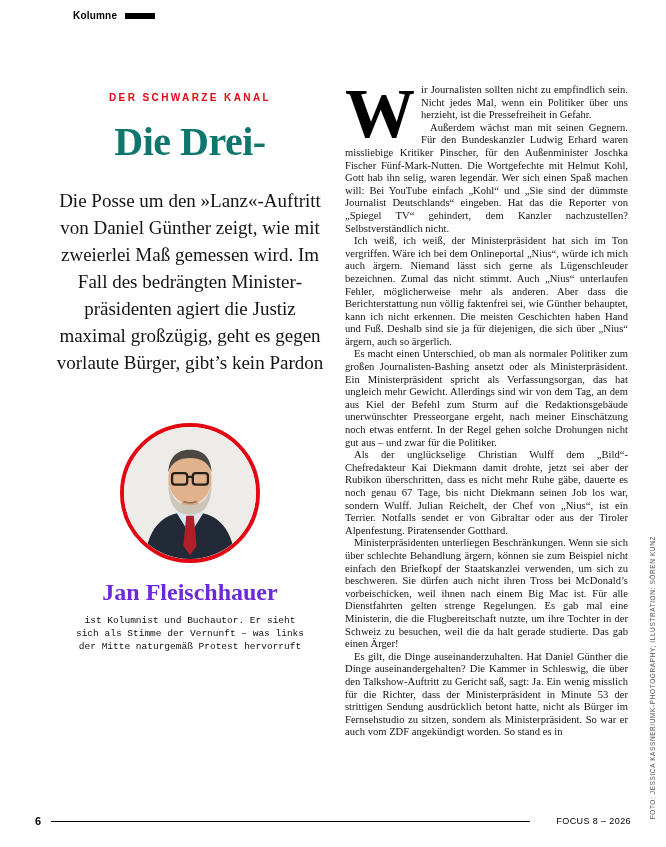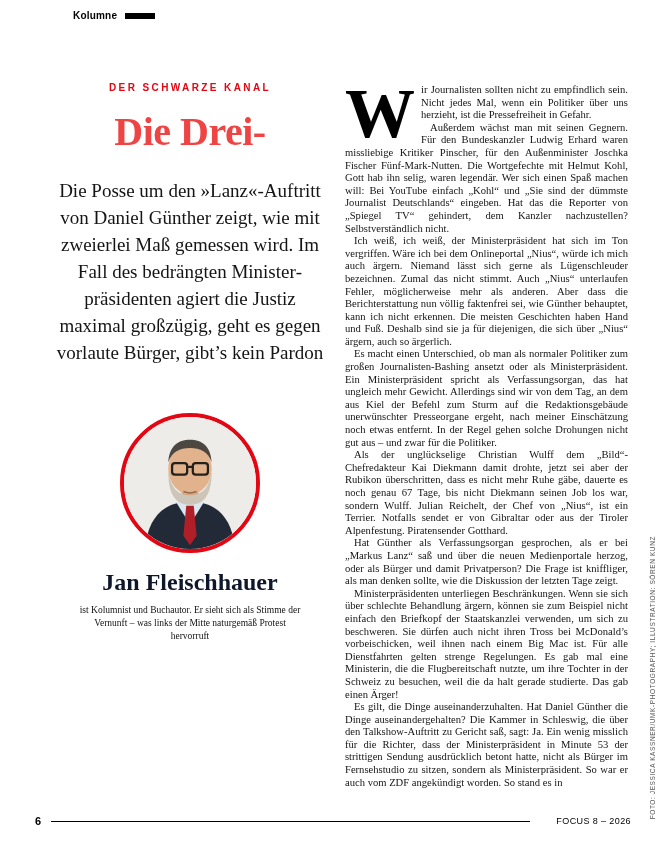--- a/index.html
+++ b/index.html
@@ -12,47 +12,47 @@
   .page-header {
     position:absolute; top:10px; left:35px; right:35px;
     font-family:"Liberation Sans", sans-serif;
     display:flex; align-items:center; gap:8px;padding-left:38px;
   }
   .section-label { font-size:10px; font-weight:bold; letter-spacing:0.2px; color:#000; }
   .section-bar { display:inline-block; width:30px; height:6px; background:#000; }
 
   
   .lead-col {
-    position:absolute; left:56px; top:82px; width:268px; text-align:center;
+    position:absolute; left:56px; top:92px; width:268px; text-align:center;
   }
   .kicker {
     color:#e30613; font-family:"Liberation Sans", sans-serif;
     font-size:10px; font-weight:bold; letter-spacing:2.4px;
   }
   .headline {
     margin:16px 0 24px; font-family:"Liberation Serif", serif;
-    font-weight:bold; font-size:40px; line-height:1.13; color:#ef4444;
+    font-weight:bold; font-size:40px; line-height:1.13; color:#0f766e;
     letter-spacing:-0.5px;
   }
   .deck {
     margin:0; font-size:19px; line-height:1.42; color:#141414;
   }
   .portrait-wrap {
     margin:46px auto 0; width:140px; height:140px;
     border-radius:50%; border:4px solid #e30613;
     box-sizing:border-box; overflow:hidden; background:#edece8;
   }
   .portrait-wrap svg { display:block; width:100%; height:100%; }
   .author-name {
-    margin-top:16px; font-size:24px; font-weight:bold; color:#0f172a;
+    margin-top:16px; font-size:24px; font-weight:bold; color:#6d28d9;
     font-family:"Liberation Serif", serif;
   }
   .author-bio {
     margin:8px auto 12px; width:230px;
-    font-family:Liberation Serif, serif;
+    font-family:Liberation Mono, monospace;
     font-size:9.5px; line-height:1.38; color:#111;
   }
 
   
   .body-col {
     position:absolute; left:345px; top:84px; width:283px; height:720px;
     font-size:10.6px; line-height:12.6px; text-align:justify;
     overflow:hidden; color:#131313;
   }
   .body-col p { margin:0; text-indent:9px; }
@@ -126,21 +126,20 @@
     <div class="author-name">Jan Fleischhauer</div>
     <p class="author-bio">ist Kolumnist und Buchautor. Er sieht sich als Stimme der Vernunft – was links der Mitte naturgemäß Protest hervorruft</p>
   </div>
 
   <div class="body-col">
       <p class="first"><span class="dropcap">W</span>ir Journalisten sollten nicht zu empfindlich sein. Nicht jedes Mal, wenn ein Politiker über uns herzieht, ist die Pressefreiheit in Gefahr.</p>
       <p>Außerdem wächst man mit seinen Gegnern. Für den Bundeskanzler Ludwig Erhard waren missliebige Kritiker Pinscher, für den Außenminister Joschka Fischer Fünf-Mark-Nutten. Die Wortgefechte mit Helmut Kohl, Gott hab ihn selig, waren legendär. Wer sich einen Spaß machen will: Bei YouTube einfach „Kohl“ und „Sie sind der dümmste Journalist Deutschlands“ eingeben. Hat das die Reporter von „Spiegel TV“ gehindert, dem Kanzler nachzustellen? Selbstverständlich nicht.</p>
       <p>Ich weiß, ich weiß, der Ministerpräsident hat sich im Ton vergriffen. Wäre ich bei dem Onlineportal „Nius“, würde ich mich auch ärgern. Niemand lässt sich gerne als Lügenschleuder bezeichnen. Zumal das nicht stimmt. Auch „Nius“ unterlaufen Fehler, möglicherweise mehr als anderen. Aber dass die Berichterstattung nun völlig faktenfrei sei, wie Günther behauptet, kann ich nicht erkennen. Die meisten Geschichten haben Hand und Fuß. Deshalb sind sie ja für diejenigen, die sich über „Nius“ ärgern, auch so ärgerlich.</p>
       <p>Es macht einen Unterschied, ob man als normaler Politiker zum großen Journalisten-Bashing ansetzt oder als Ministerpräsident. Ein Ministerpräsident spricht als Verfassungsorgan, das hat ungleich mehr Gewicht. Allerdings sind wir von dem Tag, an dem aus Kiel der Befehl zum Sturm auf die Redaktionsgebäude unerwünschter Presseorgane ergeht, nach meiner Einschätzung noch etwas entfernt. In der Regel gehen solche Drohungen nicht gut aus – und zwar für die Politiker.</p>
       <p>Als der unglückselige Christian Wulff dem „Bild“-Chefredakteur Kai Diekmann damit drohte, jetzt sei aber der Rubikon überschritten, dass es nicht mehr Ruhe gäbe, dauerte es noch genau 67 Tage, bis nicht Diekmann seinen Job los war, sondern Wulff. Julian Reichelt, der Chef von „Nius“, ist ein Terrier. Notfalls sendet er von Gibraltar oder aus der Tiroler Alpenfestung. Piratensender Gotthard.</p>
-      <p>Hat Günther als Verfassungsorgan gesprochen, als er bei „Markus Lanz“ saß und über die neuen Medienportale herzog, oder als Bürger und damit Privatperson? Die Frage ist kniffliger, als man denken sollte, wie die Diskussion der letzten Tage zeigt.</p>
       <p>Ministerpräsidenten unterliegen Beschränkungen. Wenn sie sich über schlechte Behandlung ärgern, können sie zum Beispiel nicht einfach den Briefkopf der Staatskanzlei verwenden, um sich zu beschweren. Sie dürfen auch nicht ihren Tross bei McDonald’s vorbeischicken, weil ihnen nach einem Big Mac ist. Für alle Dienstfahrten gelten strenge Regelungen. Es gab mal eine Ministerin, die die Flugbereitschaft nutzte, um ihre Tochter in der Schweiz zu besuchen, weil die da halt gerade studierte. Das gab einen Ärger!</p>
       <p>Es gilt, die Dinge auseinanderzuhalten. Hat Daniel Günther die Dinge auseinandergehalten? Die Kammer in Schleswig, die über den Talkshow-Auftritt zu Gericht saß, sagt: Ja. Ein wenig misslich für die Richter, dass der Ministerpräsident in Minute 53 der strittigen Sendung ausdrücklich betont hatte, nicht als Bürger im Fernsehstudio zu sitzen, sondern als Ministerpräsident. So war er auch vom ZDF angekündigt worden. So stand es in</p>
     </div>
 
   <div class="photo-credit">FOTO: JESSICA KASSNER/UMK-PHOTOGRAPHY; ILLUSTRATION: SÖREN KUNZ</div>
 
   <div class="page-footer">
     <span class="page-number">6</span>
     <span class="footer-rule"></span>
     <span class="footer-issue">FOCUS 8 – 2026</span>

